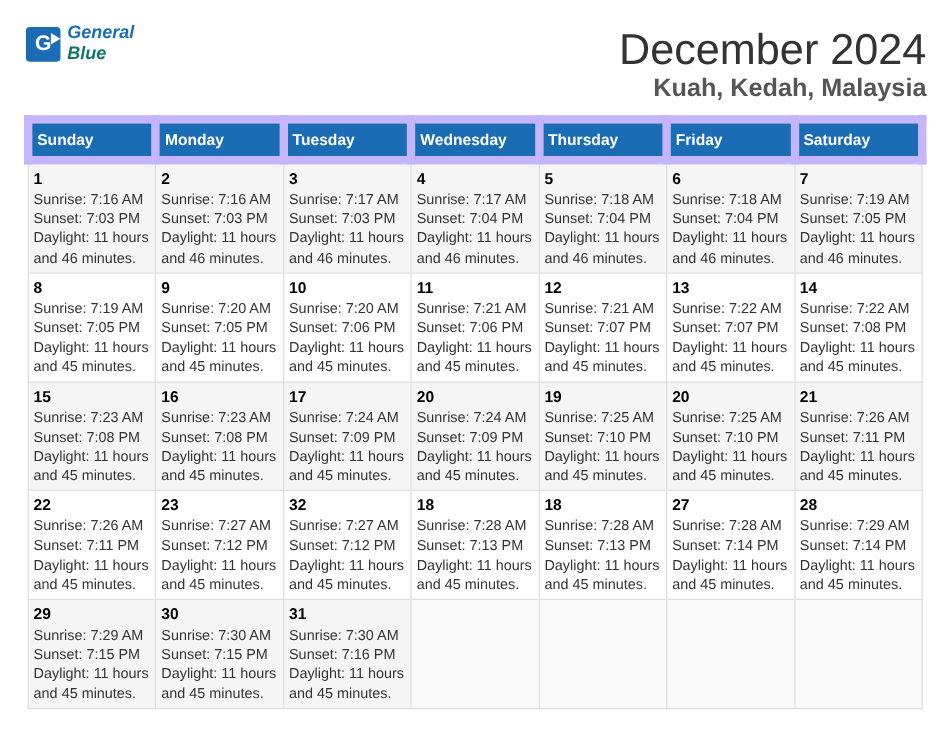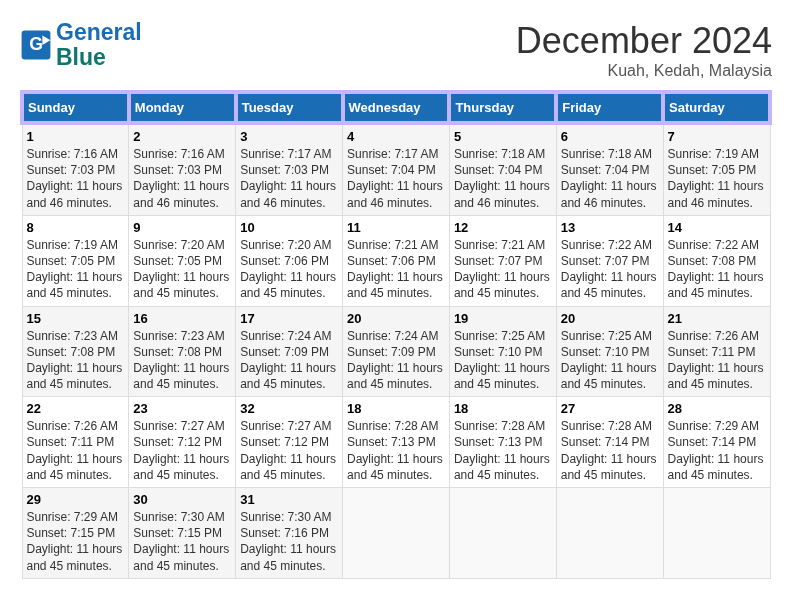--- a/index.html
+++ b/index.html
@@ -14,60 +14,62 @@
       display: flex;
       justify-content: space-between;
       align-items: flex-start;
       margin-bottom: 10px;
     }
     .logo {
       display: flex;
       align-items: center;
     }
     .logo-text {
-      font-size: 23px;
+      font-size: 15px;
       font-weight: bold;
       color: #333;
       line-height: 1.1;
+      font-style: italic;
     }
     .logo-text span {
       color: #1a6db5;
     }
     .logo-icon {
       width: 32px;
       height: 32px;
       margin-right: 4px;
     }
     .title-block {
       text-align: right;
     }
     .month-title {
       font-size: 36px;
       font-weight: normal;
       color: #333;
     }
     .location {
-      font-size: 16px;
+      font-size: 21px;
       color: #555;
+      font-weight: bold;
     }
     table {
       width: 100%;
       border-collapse: collapse;
       font-size: 11px;
     }
     thead tr {
       background-color: #1a6db5;
       color: #fff;
     }
     thead th {
       padding: 6px 4px;
       text-align: left;
       font-size: 13px;
       font-weight: bold;
-      border: 4px solid #c4b5fd;
+      border: 7px solid #c4b5fd;
     }
     tbody tr {
       background-color: #fff;
     }
     tbody tr:nth-child(odd) {
       background-color: #f5f5f5;
     }
     tbody td {
       padding: 4px 4px;
       vertical-align: top;

